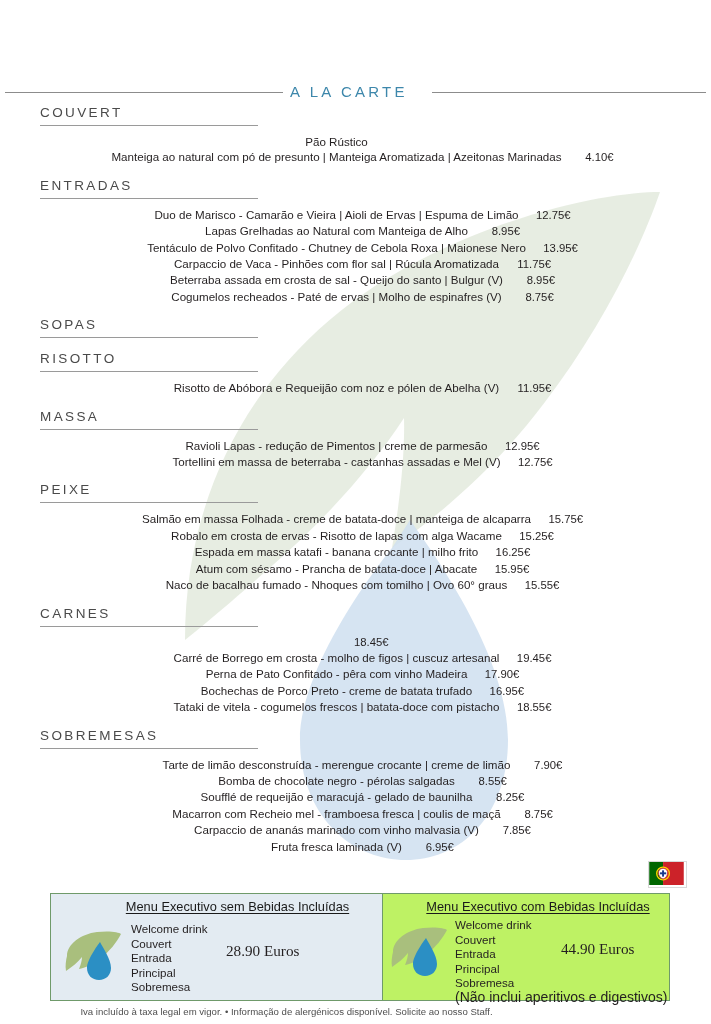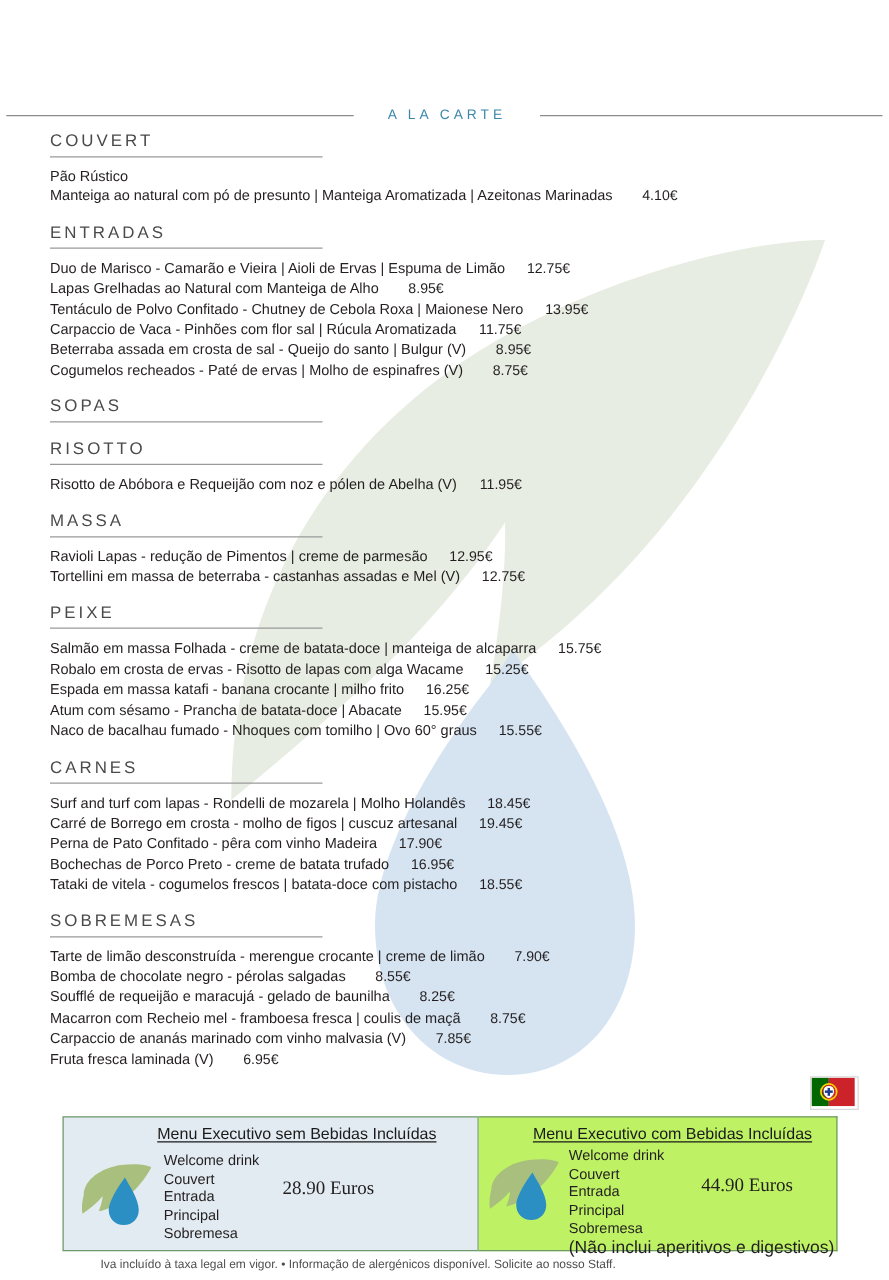--- a/index.html
+++ b/index.html
@@ -48,22 +48,21 @@
   #title-rule-right {
     position: absolute;
     left: 427px; top: 10px;
     width: 274px; height: 1px;
     background: #8c8c8c;
   }
   #a-la-carte {
     position: absolute;
     left: 285px; top: 0px;
     width: 135px;
-    text-align: center;
-    font-size: 11px;
+    font-size: 15px;
     letter-spacing: 3.2px;
     color: #3d87ab;
     font-weight: 400;
     line-height: 20px;
   }
 
   
   #menu {
     position: absolute;
     left: 40px; top: 100px;
@@ -84,21 +83,21 @@
     height: 1px;
     background: #9a9a9a;
     margin-top: 4px;
     margin-bottom: 8px;
   }
 
   .item-list { margin: 0; padding: 0; }
   .item {
     display: flex;
     align-items: baseline;
-    justify-content: flex-start;
+    justify-content: center;
     line-height: 15.4px;
     font-size: 11.6px;
     color: #231f20;
     white-space: nowrap;
   }
   .item-name { flex: 0 1 auto; }
   .item-price {
     flex: 0 0 auto;
     text-align: right;
     min-width: 52px;
@@ -318,21 +317,20 @@
             <span class="item-name">Naco de bacalhau fumado - Nhoques com tomilho | Ovo 60° graus</span>
             <span class="item-price">15.55€</span>
           </div>
         </div>
       </div>
       <div class="section">
         <div class="sec-head">CARNES</div>
         <div class="sec-rule"></div>
         <div class="item-list">
           <div class="item">
-            <span class="item-name">Surf and turf com lapas - Rondelli de mozarela | Molho Holandês</span>
             <span class="item-price">18.45€</span>
           </div>
           <div class="item">
             <span class="item-name">Carré de Borrego em crosta - molho de figos | cuscuz artesanal</span>
             <span class="item-price">19.45€</span>
           </div>
           <div class="item">
             <span class="item-name">Perna de Pato Confitado - pêra com vinho Madeira</span>
             <span class="item-price">17.90€</span>
           </div>

